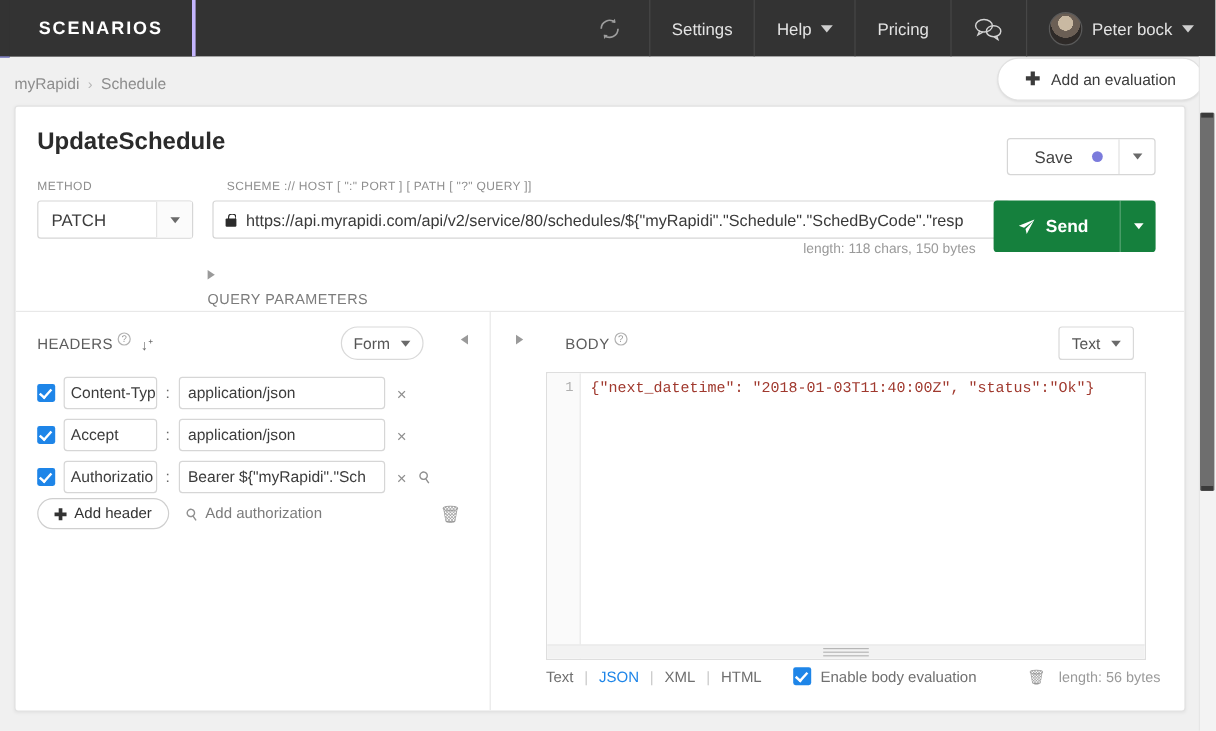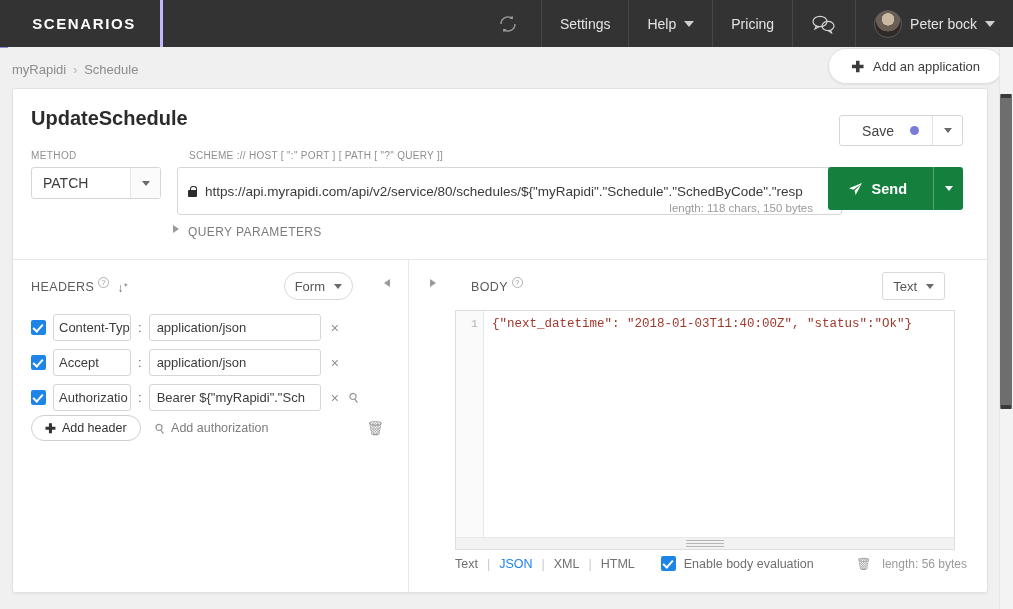--- a/index.html
+++ b/index.html
@@ -137,21 +137,21 @@
     flex: 1; display: flex; align-items: center; padding-left: 11px;
     font-size: 14px; color: #3c3c3c;
   }
   .method-caret {
     width: 30px; border-left: 1px solid #e4e4e4;
     display: flex; align-items: center; justify-content: center;
     background: #fbfbfb;
   }
   .url-box {
     position: absolute; left: 164px; top: 78px;
-    width: 665px; height: 48px;
+    width: 665px; height: 32px;
     border: 1px solid #d6d6d6; border-radius: 3px;
     display: flex; align-items: center; gap: 8px;
     padding: 0 10px; background: #fff;
     overflow: hidden; white-space: nowrap;
   }
   .url-text {
     font-size: 13.5px; color: #3a3a3a;
     white-space: nowrap; overflow: hidden;
   }
   .lock {
@@ -187,21 +187,21 @@
   }
   .url-length {
     position: absolute; right: 174px; top: 113px;
     font-size: 11.5px; color: #9a9a9a;
   }
 
   
   .query-params {
     position: absolute; left: 160px; top: 136px;
     display: flex; gap: 9px;
-    font-size: 12px; color: #7b7b7b; letter-spacing: .4px;
+    font-size: 12px; color: #7b7b7b; letter-spacing: .4px; flex-direction: column;
   }
   .tri-right {
     width: 0; height: 0;
     border-top: 4.5px solid transparent; border-bottom: 4.5px solid transparent;
     border-left: 6px solid #9a9a9a;
   }
 
   
   .hr {
     position: absolute; left: 0; right: 0; top: 170px;
@@ -419,21 +419,21 @@
 </div>
 
 <div class="breadcrumb">
   <span class="crumb">myRapidi</span>
   <span class="sep">›</span>
   <span class="crumb">Schedule</span>
 </div>
 
 <div class="env-pill">
   <span class="plus">✚</span>
-  <span>Add an application</span>
+  <span>Add an evaluation</span>
 </div>
 
 <div class="card">
 
   <div class="req-title">UpdateSchedule</div>
 
   <div class="save-group">
     <div class="save-main">
       <span>Save</span>
       <span class="save-dot"></span>

